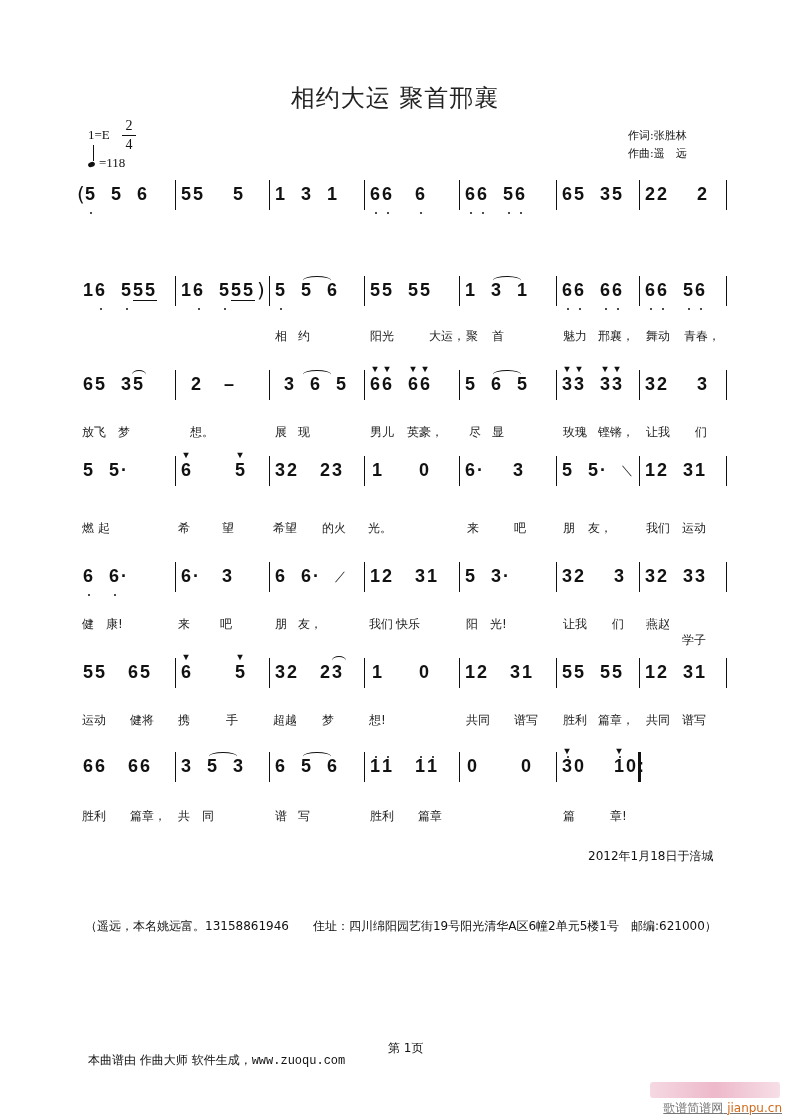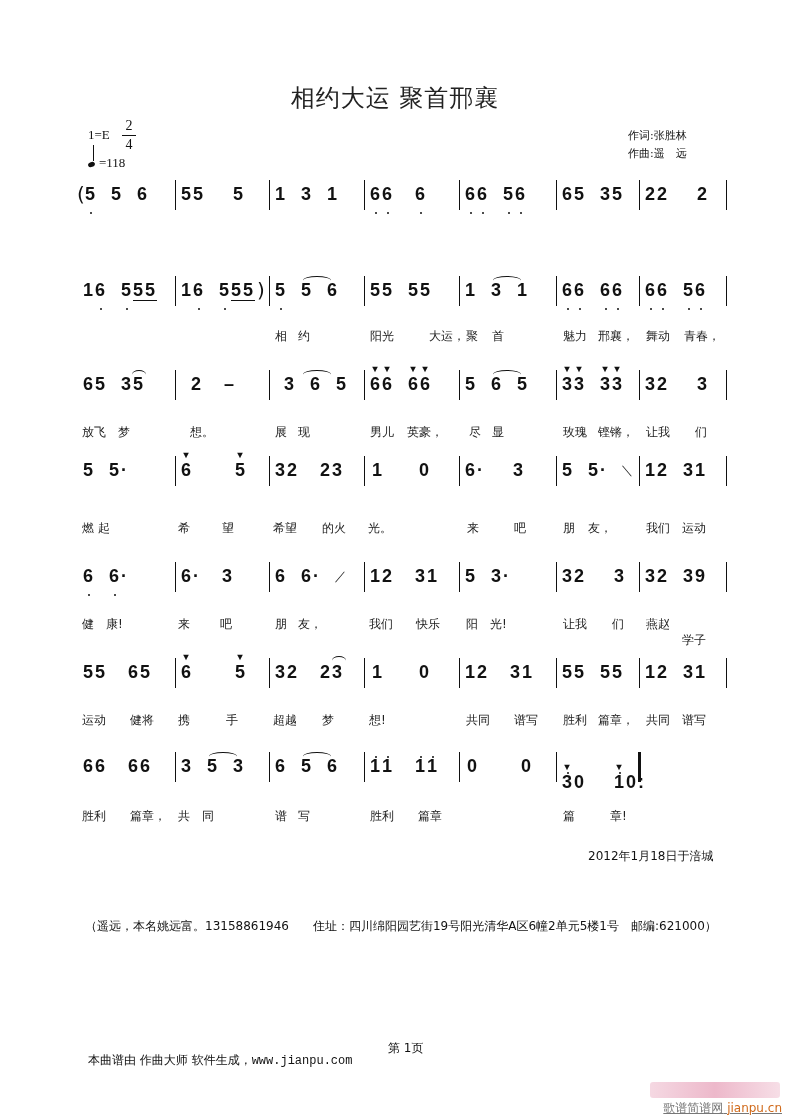--- a/index.html
+++ b/index.html
@@ -174,31 +174,31 @@
   <span class="note" style="left:106px;">6·&nbsp;&nbsp;&nbsp;<span class="u1">3</span></span>
   <div class="bar" style="left:194px;"></div>
   <span class="note" style="left:200px;"><span class="u1">6</span>&nbsp;&nbsp;6·&nbsp;&nbsp;<span style="font-weight:normal;font-size:14px;">⟋</span></span>
   <div class="bar" style="left:289px;"></div>
   <span class="note" style="left:295px;"><span class="u1">12</span>&nbsp;&nbsp;&nbsp;<span class="u1">31</span></span>
   <div class="bar" style="left:384px;"></div>
   <span class="note" style="left:390px;"><span class="u1">5</span>&nbsp;&nbsp;3·</span>
   <div class="bar" style="left:481px;"></div>
   <span class="note" style="left:487px;"><span class="u1">32</span>&nbsp;&nbsp;&nbsp;&nbsp;3</span>
   <div class="bar" style="left:564px;"></div>
-  <span class="note" style="left:570px;"><span class="u1">32</span>&nbsp;&nbsp;<span class="u1">39</span></span>
+  <span class="note" style="left:570px;"><span class="u1">32</span>&nbsp;&nbsp;<span class="u1">33</span></span>
   <div class="bar" style="left:651px;"></div>
 </div>
 <div class="lyric" style="left:82px;top:616px;">健</div>
 <div class="lyric" style="left:106px;top:616px;">康!</div>
 <div class="lyric" style="left:178px;top:616px;">来</div>
 <div class="lyric" style="left:220px;top:616px;">吧</div>
 <div class="lyric" style="left:275px;top:616px;">朋</div>
 <div class="lyric" style="left:298px;top:616px;">友，</div>
 <div class="lyric" style="left:369px;top:616px;">我们</div>
-<div class="lyric" style="left:416px;top:616px;text-align:center;">快乐</div>
+<div class="lyric" style="left:396px;top:616px;text-align:center;">快乐</div>
 <div class="lyric" style="left:466px;top:616px;">阳</div>
 <div class="lyric" style="left:490px;top:616px;">光!</div>
 <div class="lyric" style="left:563px;top:616px;">让我</div>
 <div class="lyric" style="left:612px;top:616px;">们</div>
 <div class="lyric" style="left:646px;top:616px;">燕赵</div>
 <div class="lyric" style="left:682px;top:632px;">学子</div>
 
 <div class="row" style="top:658px;">
   <span class="note" style="left:8px;"><span class="u1">55</span>&nbsp;&nbsp;&nbsp;<span class="u1">65</span></span>
   <div class="bar" style="left:100px;"></div>
@@ -236,36 +236,36 @@
   <span class="note" style="left:106px;"><span class="u1">3</span>&nbsp;&nbsp;5&nbsp;&nbsp;<span class="u1">3</span></span>
   <div class="slur" style="left:134px;top:0;width:28px;"></div>
   <div class="bar" style="left:194px;"></div>
   <span class="note" style="left:200px;"><span class="u1">6</span>&nbsp;&nbsp;5&nbsp;&nbsp;<span class="u1">6</span></span>
   <div class="slur" style="left:228px;top:0;width:28px;"></div>
   <div class="bar" style="left:289px;"></div>
   <span class="note" style="left:295px;"><span class="u1"><span class="dh">1</span><span class="dh">1</span></span>&nbsp;&nbsp;&nbsp;<span class="u1"><span class="dh">1</span><span class="dh">1</span></span></span>
   <div class="bar" style="left:384px;"></div>
   <span class="note" style="left:392px;">0&nbsp;&nbsp;&nbsp;&nbsp;&nbsp;&nbsp;0</span>
   <div class="bar" style="left:481px;"></div>
-  <span class="note" style="left:487px;margin-top:16px;"><span class="u1"><span class="acc"><span class="dh">3</span></span>0</span>&nbsp;&nbsp;&nbsp;&nbsp;<span class="u1"><span class="acc"><span class="dh">1</span></span>0</span><span style="letter-spacing:0;">:</span></span>
+  <span class="note" style="left:487px;"><span class="u1"><span class="acc"><span class="dh">3</span></span>0</span>&nbsp;&nbsp;&nbsp;&nbsp;<span class="u1"><span class="acc"><span class="dh">1</span></span>0</span><span style="letter-spacing:0;">:</span></span>
   <div class="bar final" style="left:563px;"></div>
 </div>
 <div class="lyric" style="left:82px;top:808px;">胜利</div>
 <div class="lyric" style="left:130px;top:808px;">篇章，</div>
 <div class="lyric" style="left:178px;top:808px;">共</div>
 <div class="lyric" style="left:202px;top:808px;">同</div>
 <div class="lyric" style="left:275px;top:808px;">谱</div>
 <div class="lyric" style="left:298px;top:808px;">写</div>
 <div class="lyric" style="left:370px;top:808px;">胜利</div>
 <div class="lyric" style="left:418px;top:808px;">篇章</div>
 <div class="lyric" style="left:563px;top:808px;">篇</div>
 <div class="lyric" style="left:610px;top:808px;">章!</div>
 
 <div class="abs date">2012年1月18日于涪城</div>
 <div class="abs address">（遥远，本名姚远富。13158861946　　住址：四川绵阳园艺街19号阳光清华A区6幢2单元5楼1号　邮编:621000）</div>
 <div class="abs pagenum">第 1页</div>
 <div class="abs gen">
-  <span>本曲谱由 作曲大师 软件生成，</span><span class="url">www.jianpu.com</span>
+  <span>本曲谱由 作曲大师 软件生成，</span><span class="url">www.zuoqu.com</span>
 </div>
 <div class="abs watermark">
   <div class="logo"></div>
   <div class="txt"><span style="color:#777;">歌谱简谱网</span> <span>jianpu.cn</span></div>
 </div>
 
 </body></html>

